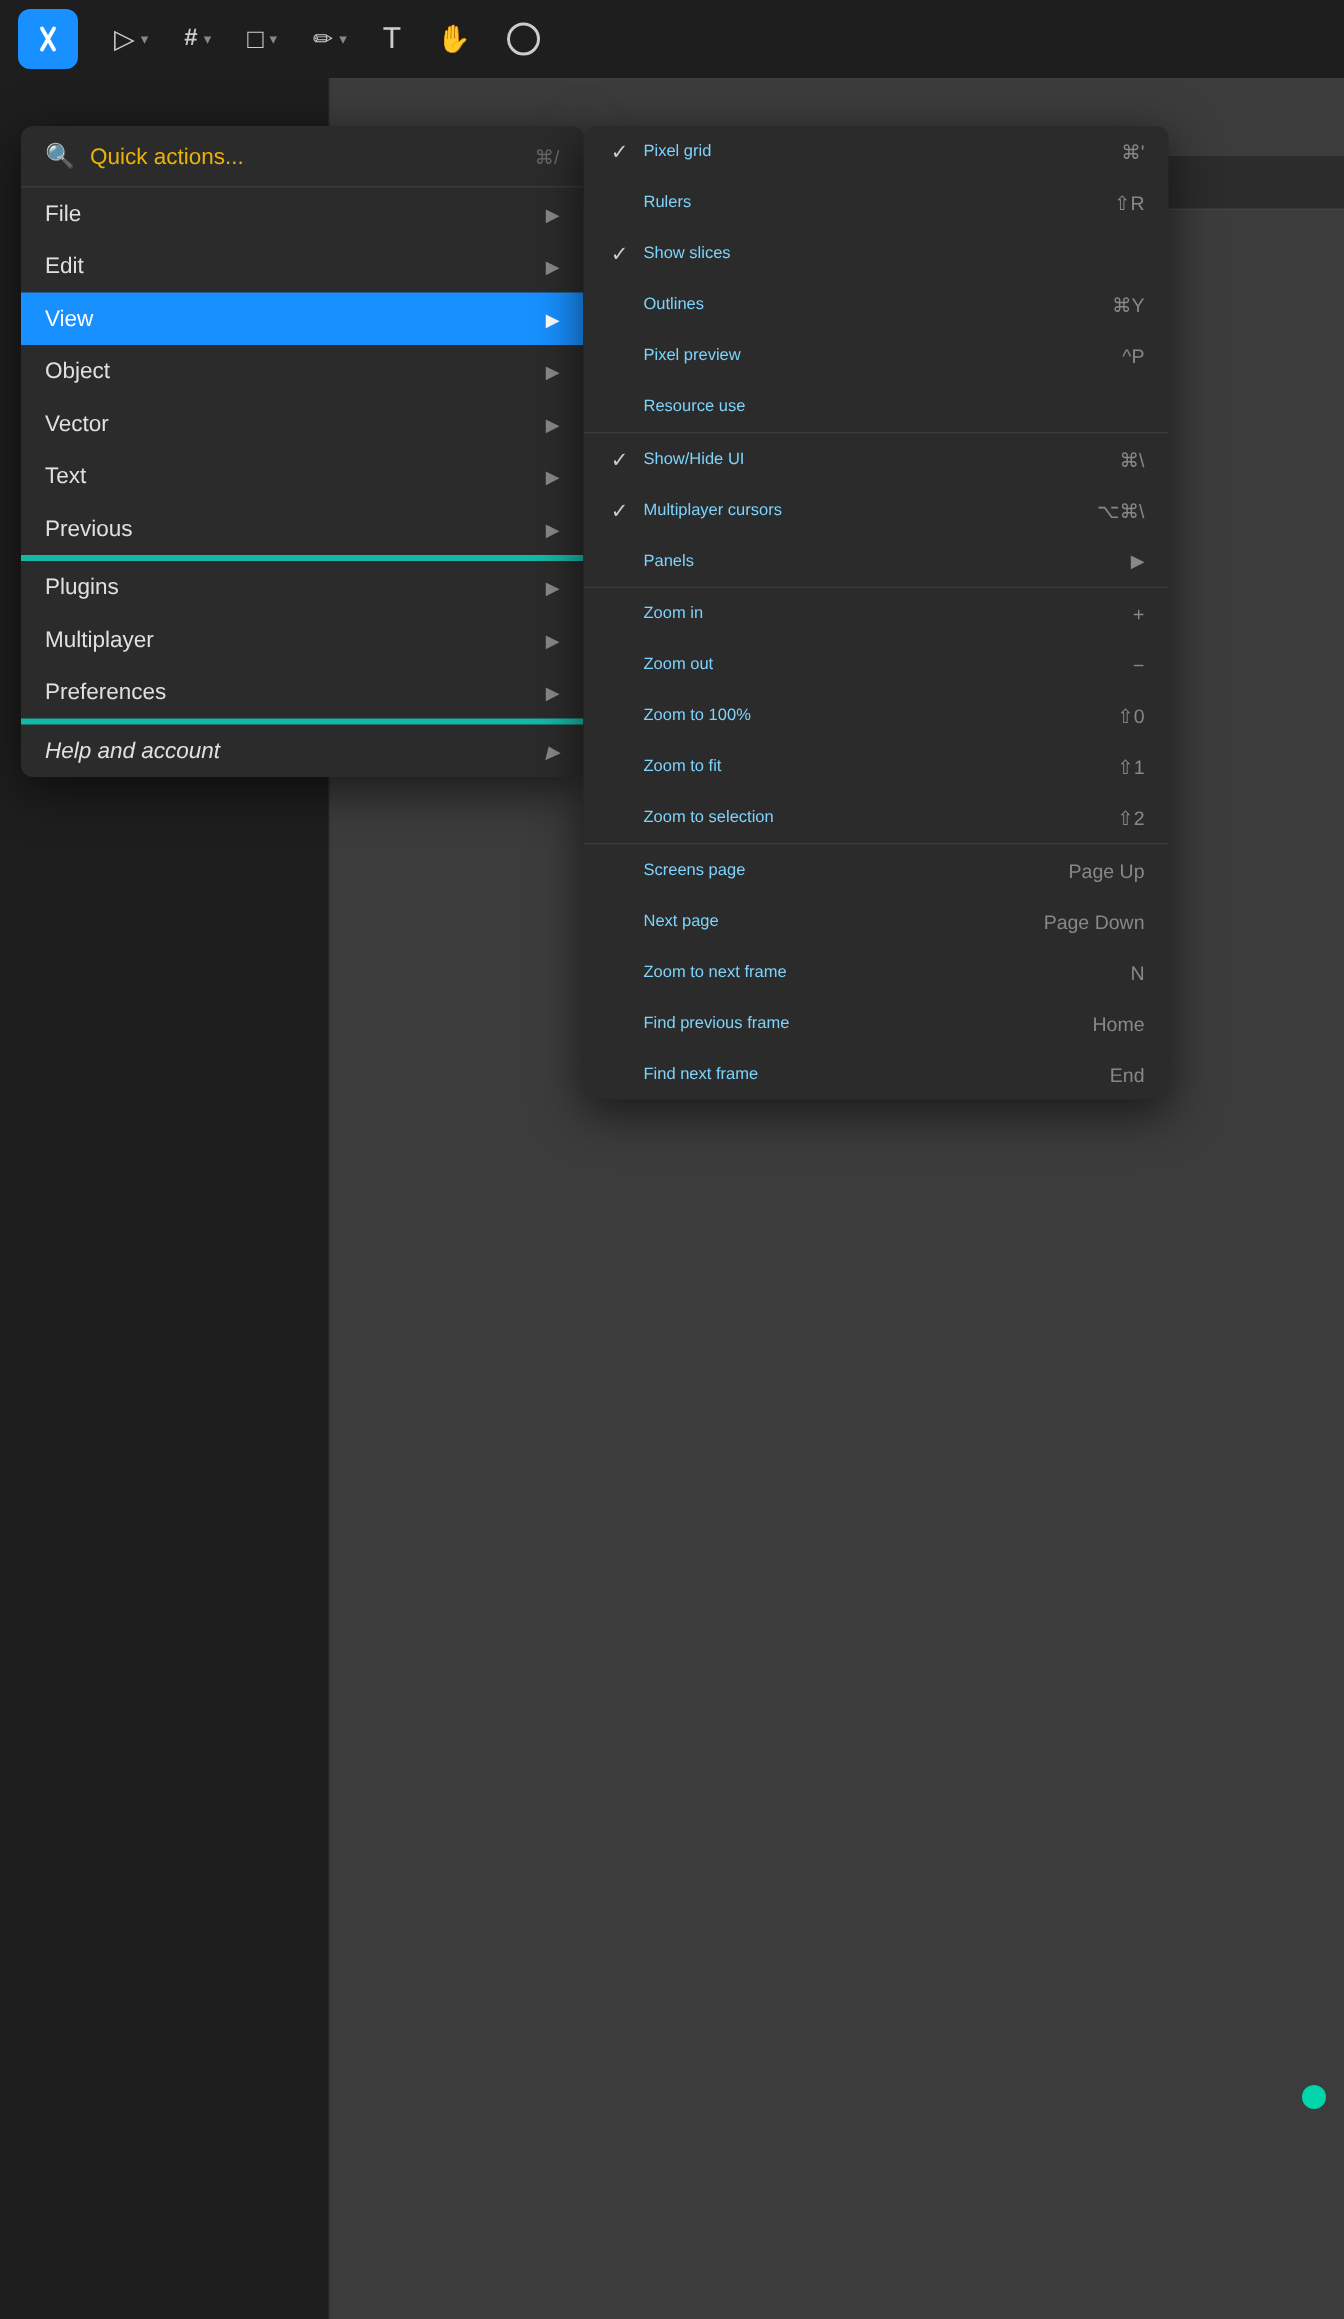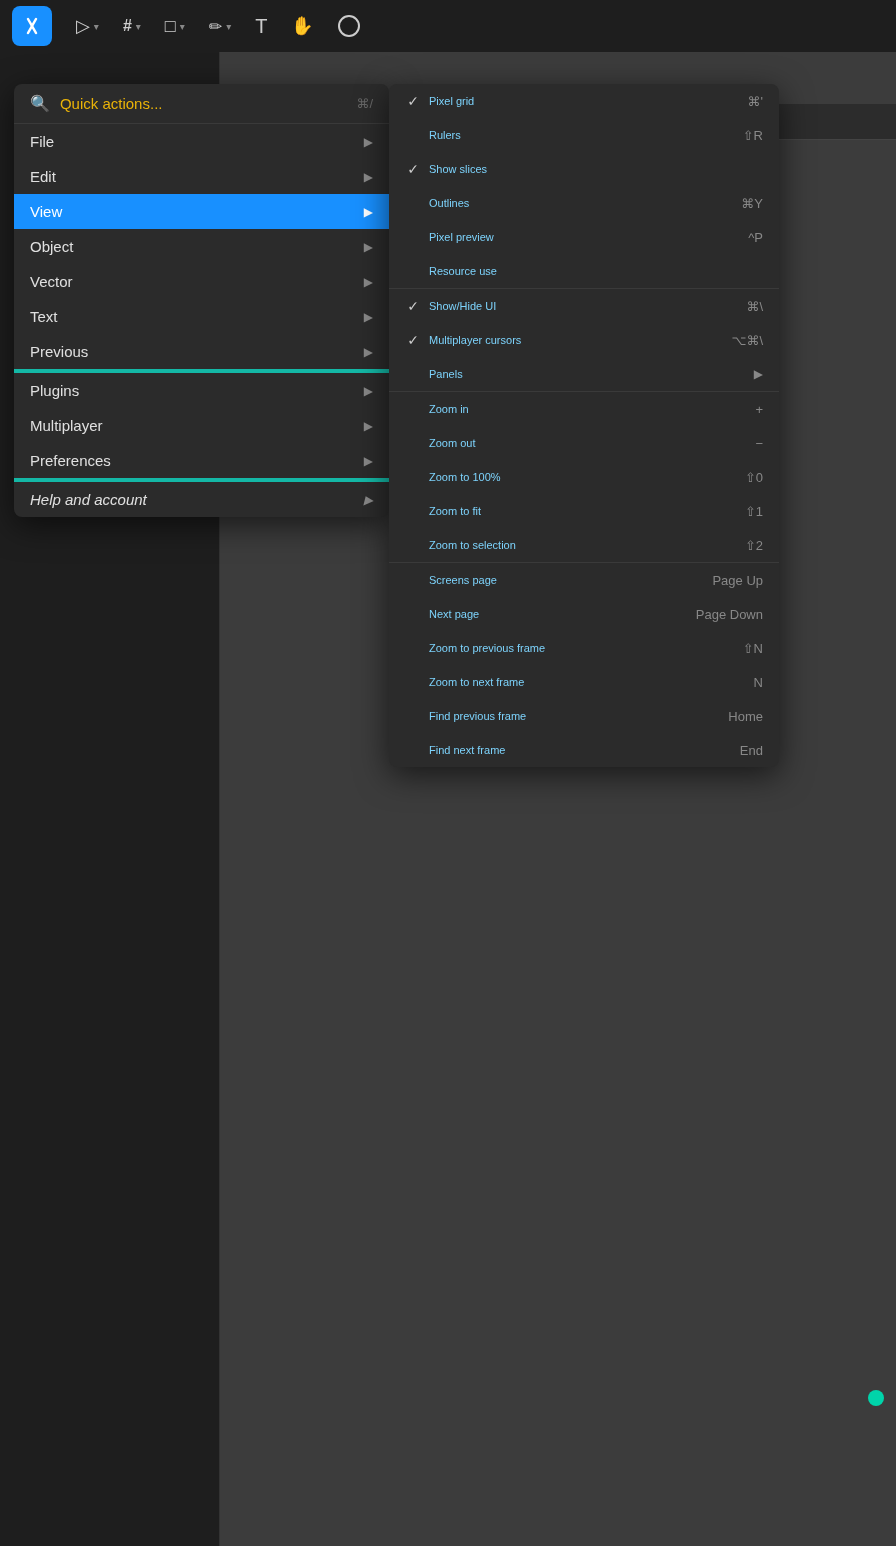--- a/index.html
+++ b/index.html
@@ -504,27 +504,20 @@
     <div class="submenu-item">
       <div class="submenu-item-left">
         <span class="check-icon empty">✓</span>
         <span class="submenu-item-label">Next page</span>
       </div>
       <span class="shortcut-key">Page Down</span>
     </div>
     <div class="submenu-item">
       <div class="submenu-item-left">
         <span class="check-icon empty">✓</span>
-        <span class="submenu-item-label">Zoom to previous frame</span>
-      </div>
-      <span class="shortcut-key">⇧N</span>
-    </div>
-    <div class="submenu-item">
-      <div class="submenu-item-left">
-        <span class="check-icon empty">✓</span>
         <span class="submenu-item-label">Zoom to next frame</span>
       </div>
       <span class="shortcut-key">N</span>
     </div>
     <div class="submenu-item">
       <div class="submenu-item-left">
         <span class="check-icon empty">✓</span>
         <span class="submenu-item-label">Find previous frame</span>
       </div>
       <span class="shortcut-key">Home</span>

